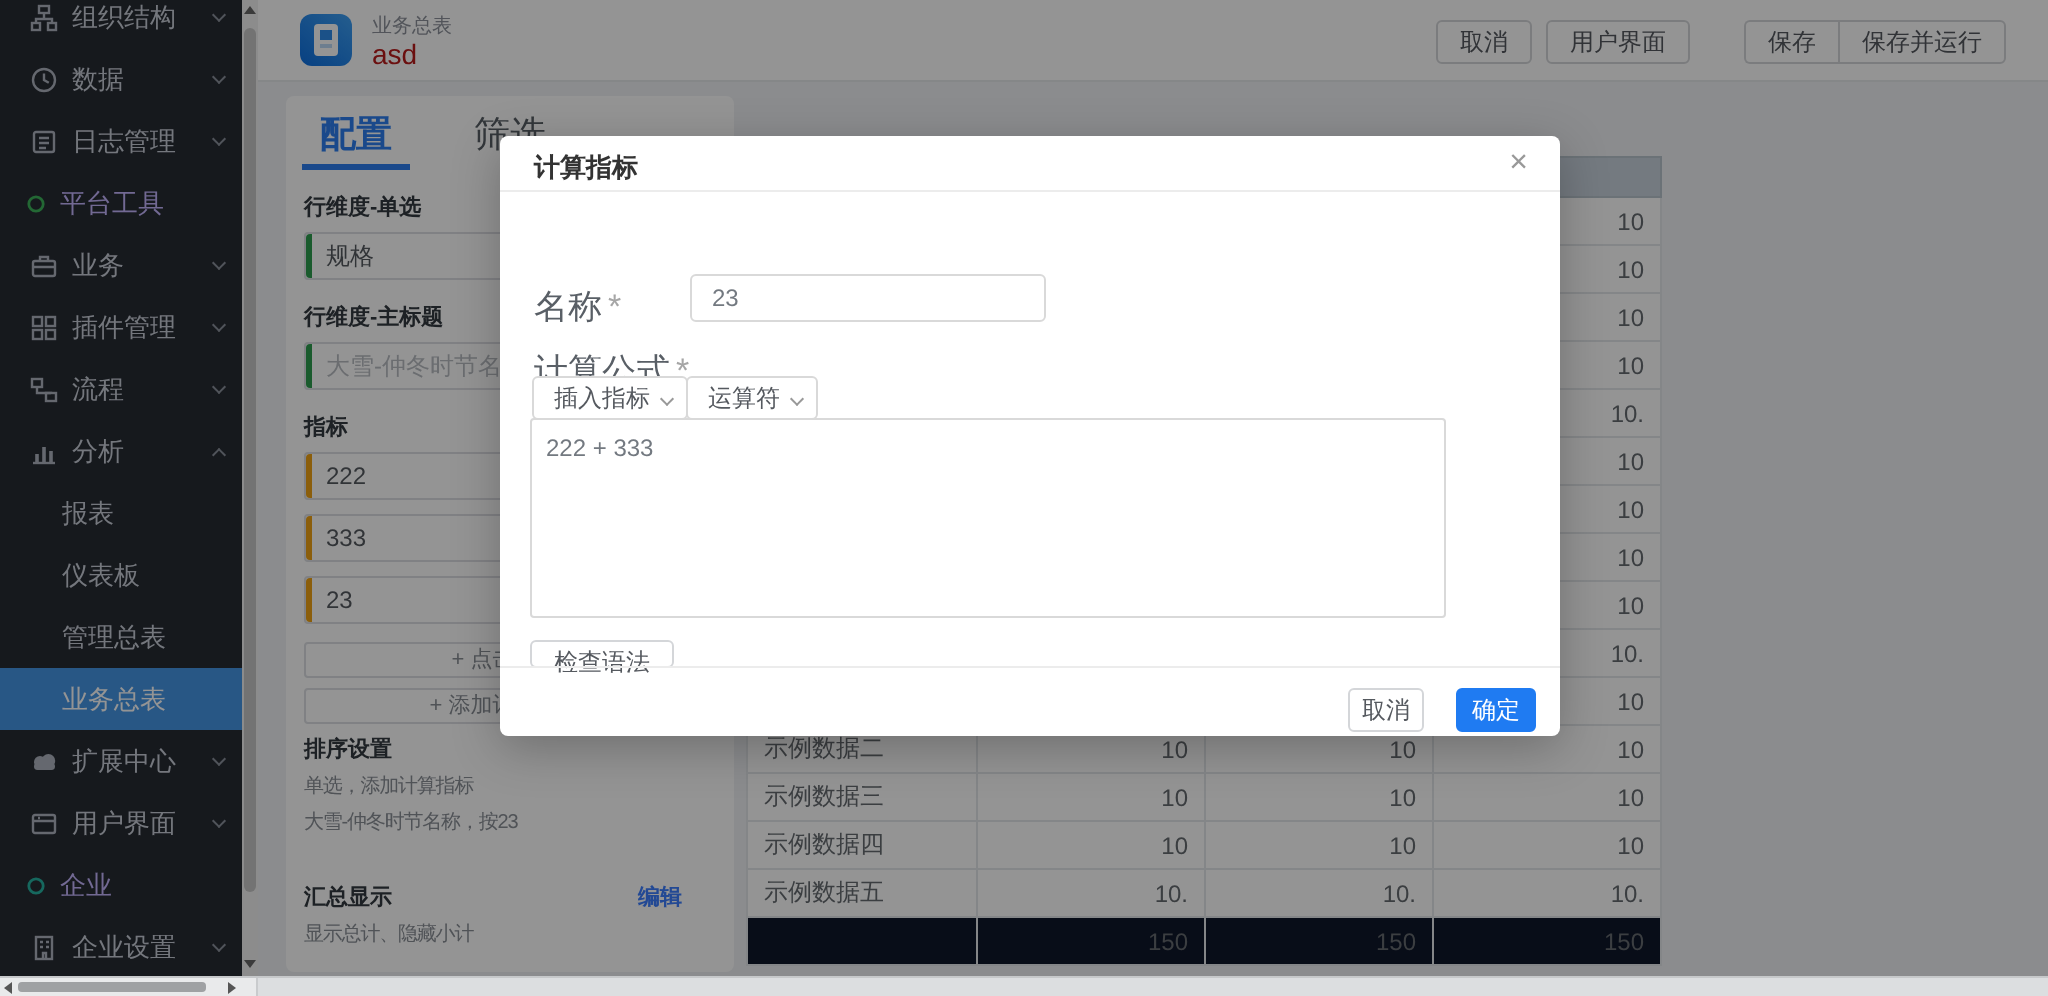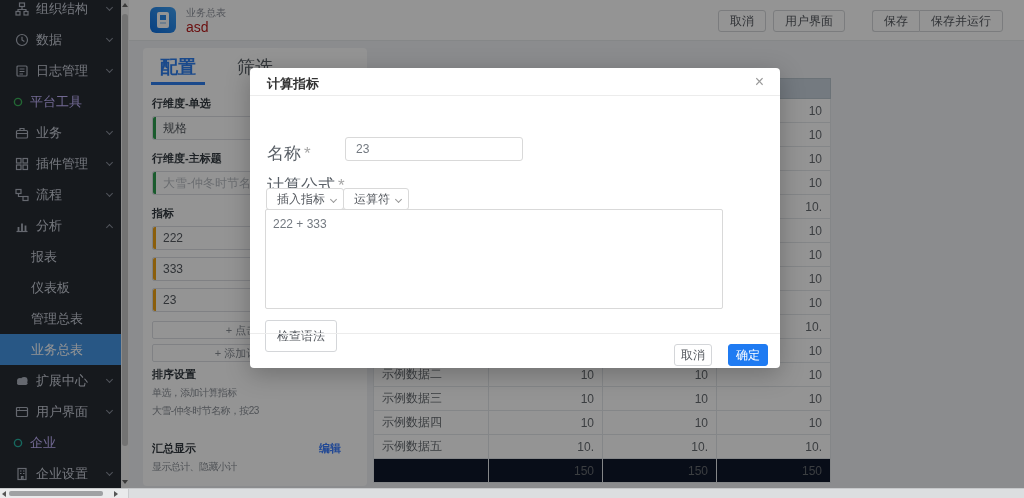--- a/index.html
+++ b/index.html
@@ -90,21 +90,21 @@
   .m-head { position:relative; height:28px; border-bottom:1px solid #ececec; }
   .m-title { position:absolute; left:17px; top:7px; font-size:13px; font-weight:bold; color:#333; }
   .m-close { position:absolute; right:16px; top:4px; font-size:16px; color:#999; cursor:pointer; line-height:20px; }
   .m-body { position:relative; }
   .m-label { position:absolute; font-size:17px; color:#595f66; }
   .req { color:#a6a6a6; margin-left:3px; }
   .m-input { position:absolute; left:95px; top:41px; width:178px; height:24px; border:1px solid #d9d9d9; border-radius:3px; font-size:12px; color:#737980; padding:0 10px; font-family:inherit; }
   .m-btn { position:absolute; height:22px; background:#fff; border:1px solid #d9d9d9; border-radius:3px; font-size:12px; color:#55595f; padding:0 18px 0 10px; line-height:20px; cursor:pointer; }
   .dd-chev { position:absolute; right:7px; top:8px; width:5px; height:5px; border-right:1.2px solid #999; border-bottom:1.2px solid #999; transform:rotate(45deg); }
   .m-textarea { position:absolute; left:15px; top:113px; width:458px; height:100px; border:1px solid #d9d9d9; border-radius:2px; font-size:12px; color:#737980; padding:5px 7px; resize:none; font-family:inherit; line-height:1.5; }
-  .m-check { position:absolute; left:15px; top:224px; height:32px;text-align:center; }
+  .m-check { position:absolute; left:15px; top:224px; height:14px;text-align:center; }
   .m-foot { position:absolute; left:0; right:0; top:265px; bottom:0; border-top:1px solid #ececec; }
   .m-cancel { position:absolute; left:424px; top:10px; width:38px; padding:0; text-align:center; }
   .m-ok { position:absolute; left:478px; top:10px; width:40px; height:22px; background:#1f7bf2; border:1px solid #1f7bf2; border-radius:3px; color:#fff; font-size:12px; text-align:center; line-height:20px; padding:0; cursor:pointer; }
 </style>
 </head>
 <body>
 
 <div class="sidebar">
   <div class="sb-list" id="sidebar-list">
       <div class="sb-item">

